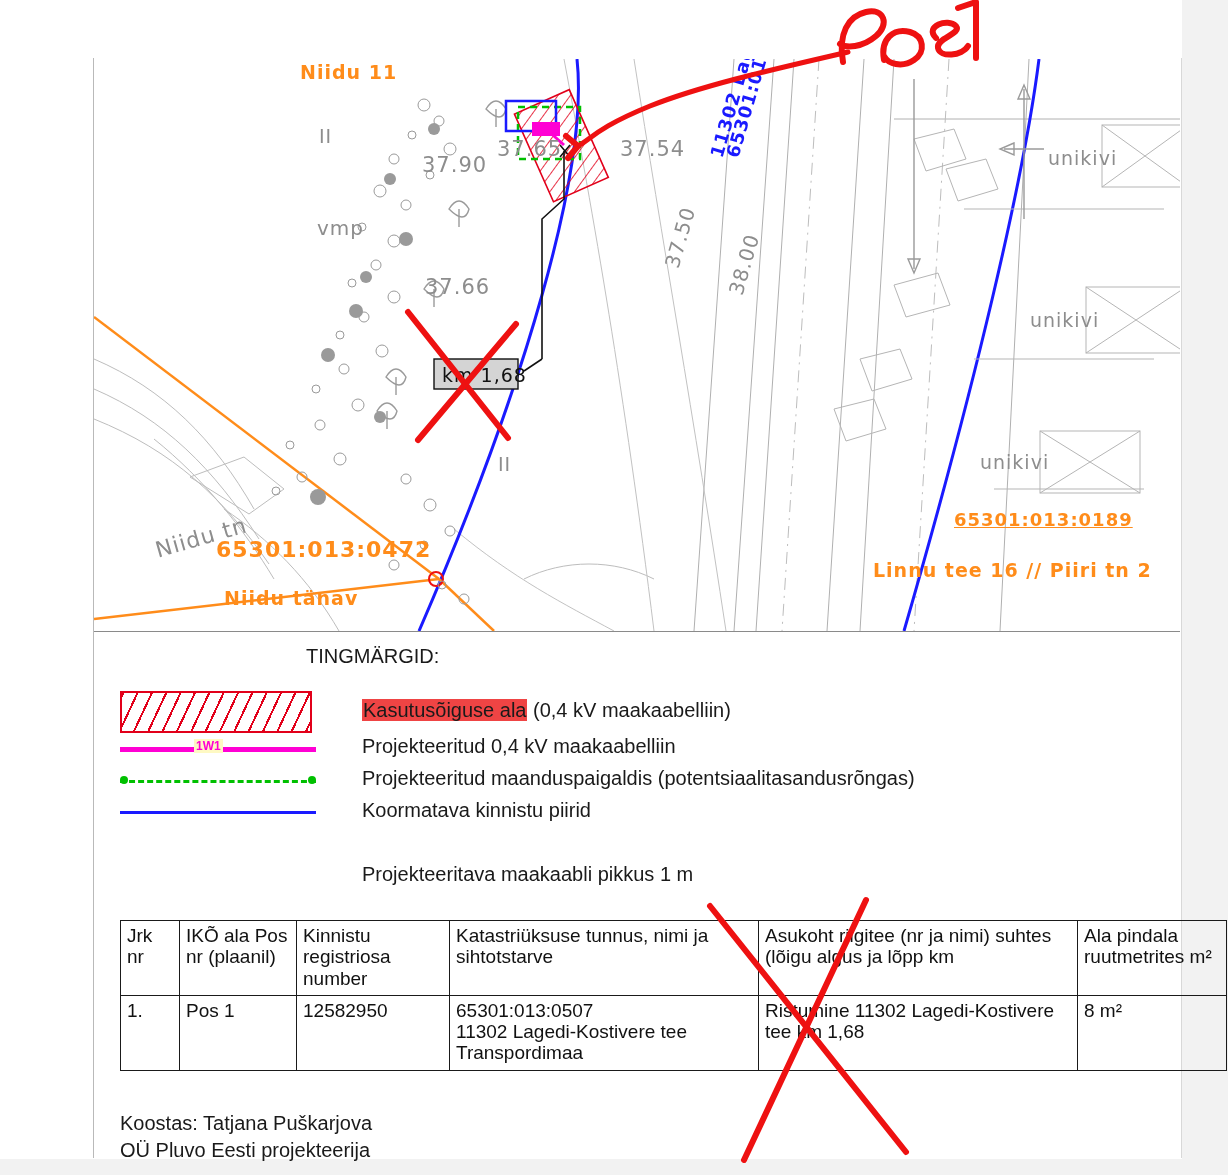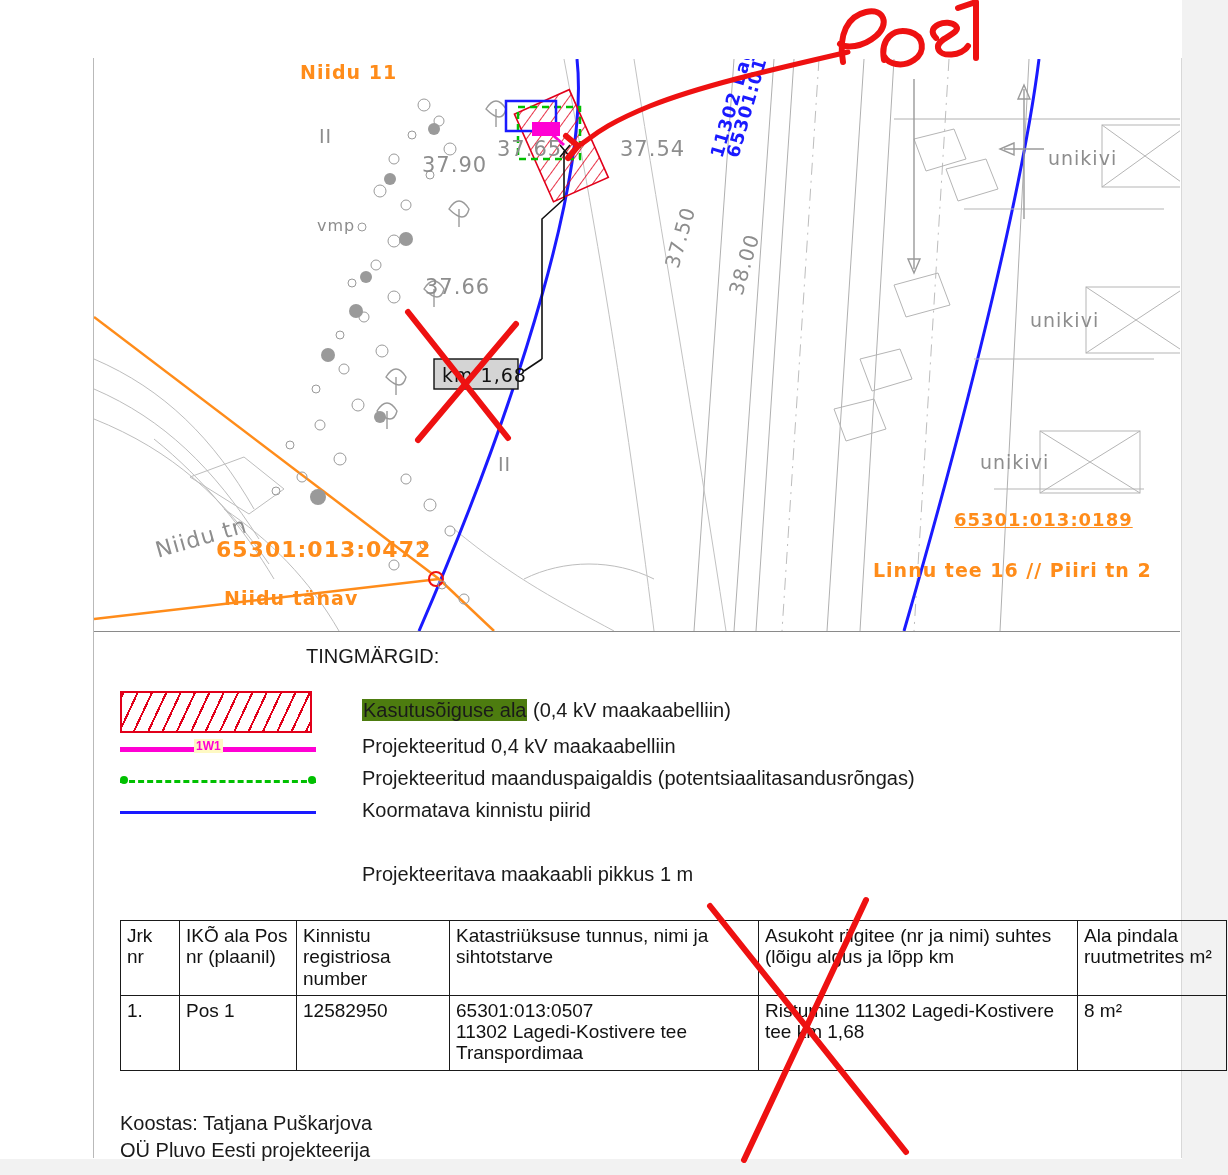--- a/index.html
+++ b/index.html
@@ -104,21 +104,21 @@
     margin-bottom: 4px;
   }
   .legend-text {
     position: absolute;
     left: 242px;
     top: 0;
     font-size: 20px;
     color: #1a1a1a;
     white-space: nowrap;
   }
-  .hl { background: #4d7c0f; padding: 0 1px; }
+  .hl { background: #ef4444; padding: 0 1px; }
   .swatch { position: absolute; left: 0; top: 0; }
 
   .sw-hatch {
     width: 188px; height: 38px;
     border: 2px solid #e2001a;
     background:
       repeating-linear-gradient(115deg, #e2001a 0 2px, rgba(0,0,0,0) 2px 13px);
   }
   .sw-magenta {
     position: absolute;
@@ -372,21 +372,21 @@
         <path d="M930 160 l0 -130 M924 40 l6 -14 l6 14 z"></path>
         <path d="M950 90 l-40 0 M920 84 l-14 6 l14 6 z"></path>
       </g>
     </svg>
 
     <div class="map-label lbl-orange" style="left:206px; top:2px; font-size:19px;">Niidu 11</div>
     <div class="map-label lbl-gray" style="left:328px; top:94px; font-size:21px;">37.90</div>
     <div class="map-label lbl-gray" style="left:331px; top:216px; font-size:21px;">37.66</div>
     <div class="map-label lbl-gray" style="left:403px; top:78px; font-size:21px;">37.65</div>
     <div class="map-label lbl-gray" style="left:506px; top:78px; font-size:21px;margin-left:20px;">37.54</div>
-    <div class="map-label lbl-gray" style="left:223px; top:157px; font-size:16px;">vmp</div>
+    <div class="map-label lbl-gray" style="left:223px; top:157px; font-size:20px;">vmp</div>
     <div class="map-label lbl-gray" style="left:225px; top:66px; font-size:19px;">II</div>
     <div class="map-label lbl-gray" style="left:404px; top:394px; font-size:19px;">II</div>
     <div class="map-label" style="left:348px; top:305px; font-size:19px; color:#111;">km 1,68</div>
     <div class="map-label lbl-orange" style="left:122px; top:478px; font-size:22px;">65301:013:0472</div>
     <div class="map-label lbl-orange" style="left:130px; top:528px; font-size:19px;">Niidu tänav</div>
     <div class="map-label lbl-gray" style="left:60px; top:466px; font-size:22px; transform:rotate(-16deg);">Niidu tn</div>
     <div class="map-label lbl-orange" style="left:860px; top:450px; font-size:18px;text-decoration:underline;">65301:013:0189</div>
     <div class="map-label lbl-orange" style="left:779px; top:500px; font-size:19px;">Linnu tee 16 // Piiri tn 2</div>
     <div class="map-label lbl-blue" style="left:612px; top:95px; font-size:18px; transform:rotate(-74deg); transform-origin:left top;">11302 Lagedi-Kostivere tee</div>
     <div class="map-label lbl-blue" style="left:628px; top:95px; font-size:18px; transform:rotate(-74deg); transform-origin:left top;">65301:013:0507</div>

